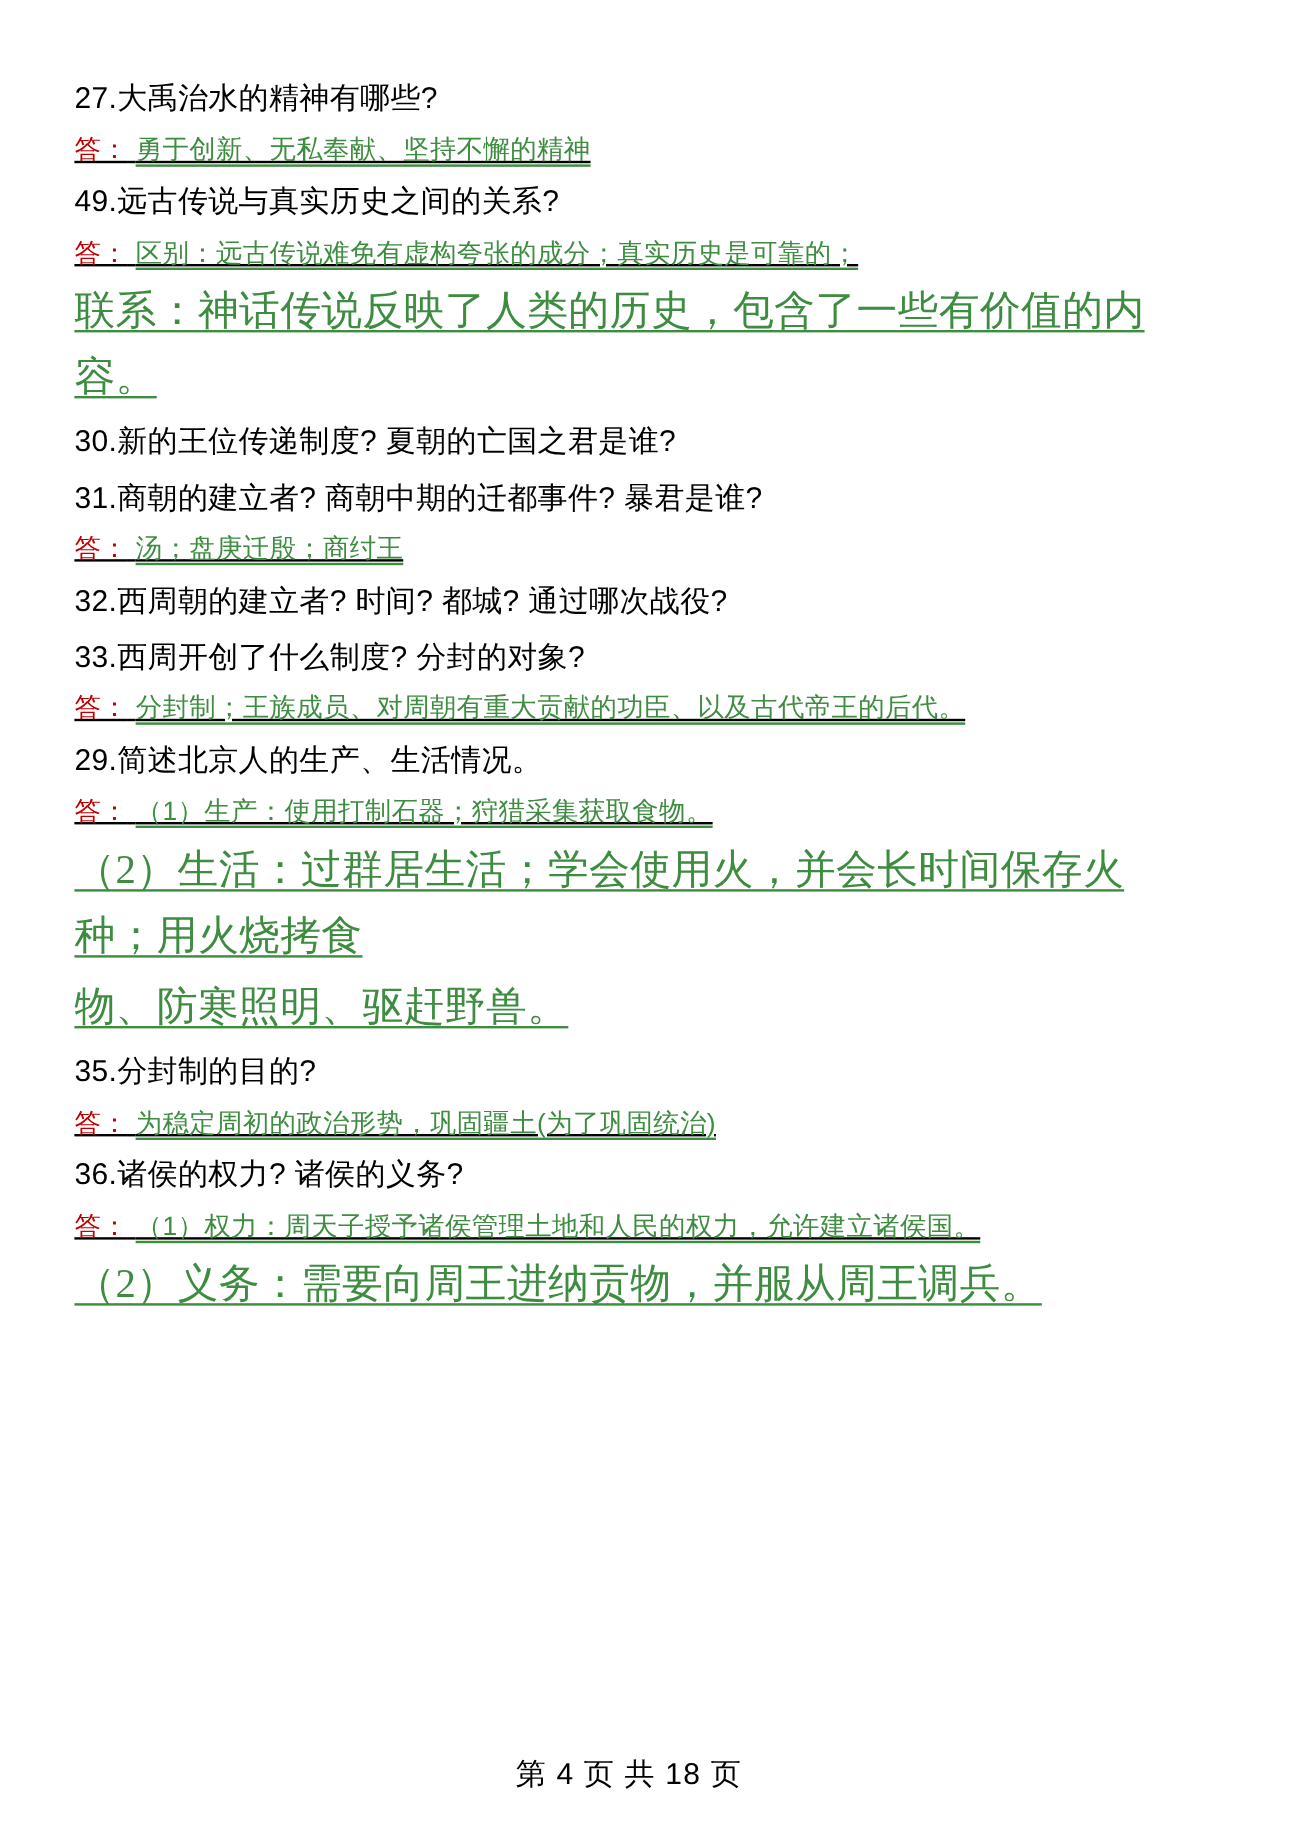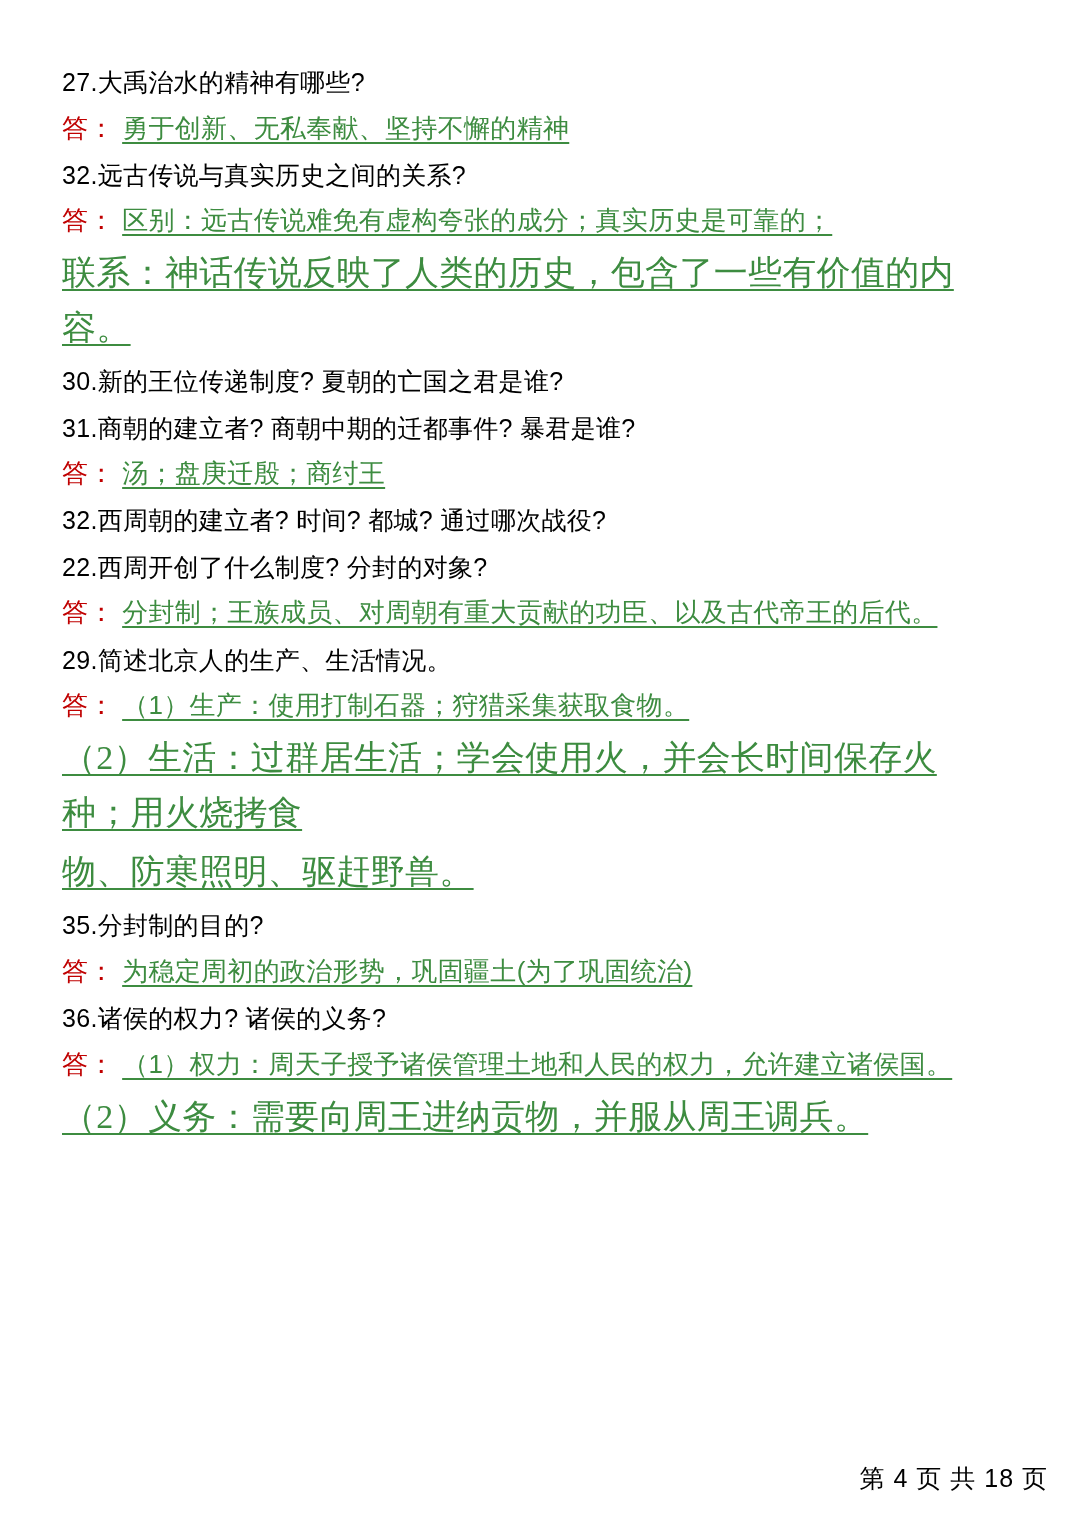--- a/index.html
+++ b/index.html
@@ -26,25 +26,26 @@
   }
   .question {
     font-size: 25px;
     line-height: 1.62;
     color: #000000;
     margin: 0 0 4px 0;
     letter-spacing: 0.3px;
     padding-left: 4px;
   }
   .answer {
-    font-size: 26px;
+    font-size: 22px;
     line-height: 1.62;
     margin: 0 0 4px 0;
     letter-spacing: 0.3px;
     padding-left: 4px;
+    text-decoration: underline;
   }
   .ans-label {
     color: #c00000;
     font-weight: 400;
   }
   .ans-text {
     color: #3d8c40;
     text-decoration: underline;
     text-underline-offset: 5px;
     text-decoration-thickness: 1.5px;
@@ -55,41 +56,41 @@
     margin: 0 0 4px 0;
     letter-spacing: 0.3px;
     padding-left: 4px;
     font-family: Liberation Serif, serif;
   }
   .footer {
     position: absolute;
     left: 0;
     right: 0;
     bottom: 32px;
-    text-align: right;
+    text-align: center;
     font-size: 25px;
     color: #000000;
     letter-spacing: 1px;
   }
 </style>
 </head>
 <body>
 
 <div class="page">
 
   <div class="qa-block">
     <div class="question">27.大禹治水的精神有哪些?</div>
     <div class="answer">
       <span class="ans-label">答：</span>
       <span class="ans-text">勇于创新、无私奉献、坚持不懈的精神</span>
     </div>
   </div>
 
   <div class="qa-block">
-    <div class="question">32.远古传说与真实历史之间的关系?</div>
+    <div class="question">49.远古传说与真实历史之间的关系?</div>
     <div class="answer">
       <span class="ans-label">答：</span>
       <span class="ans-text">区别：远古传说难免有虚构夸张的成分；真实历史是可靠的；</span>
     </div>
     <div class="cont-line">
       <span class="ans-text">联系：神话传说反映了人类的历史，包含了一些有价值的内容。</span>
     </div>
   </div>
 
 
@@ -103,21 +104,21 @@
       <span class="ans-label">答：</span>
       <span class="ans-text">汤；盘庚迁殷；商纣王</span>
     </div>
   </div>
 
   <div class="qa-block">
     <div class="question">32.西周朝的建立者? 时间? 都城? 通过哪次战役?</div>
   </div>
 
   <div class="qa-block">
-    <div class="question">22.西周开创了什么制度? 分封的对象?</div>
+    <div class="question">33.西周开创了什么制度? 分封的对象?</div>
     <div class="answer">
       <span class="ans-label">答：</span>
       <span class="ans-text">分封制；王族成员、对周朝有重大贡献的功臣、以及古代帝王的后代。</span>
     </div>
   </div>
 
   <div class="qa-block">
     <div class="question">29.简述北京人的生产、生活情况。</div>
     <div class="answer">
       <span class="ans-label">答：</span>

